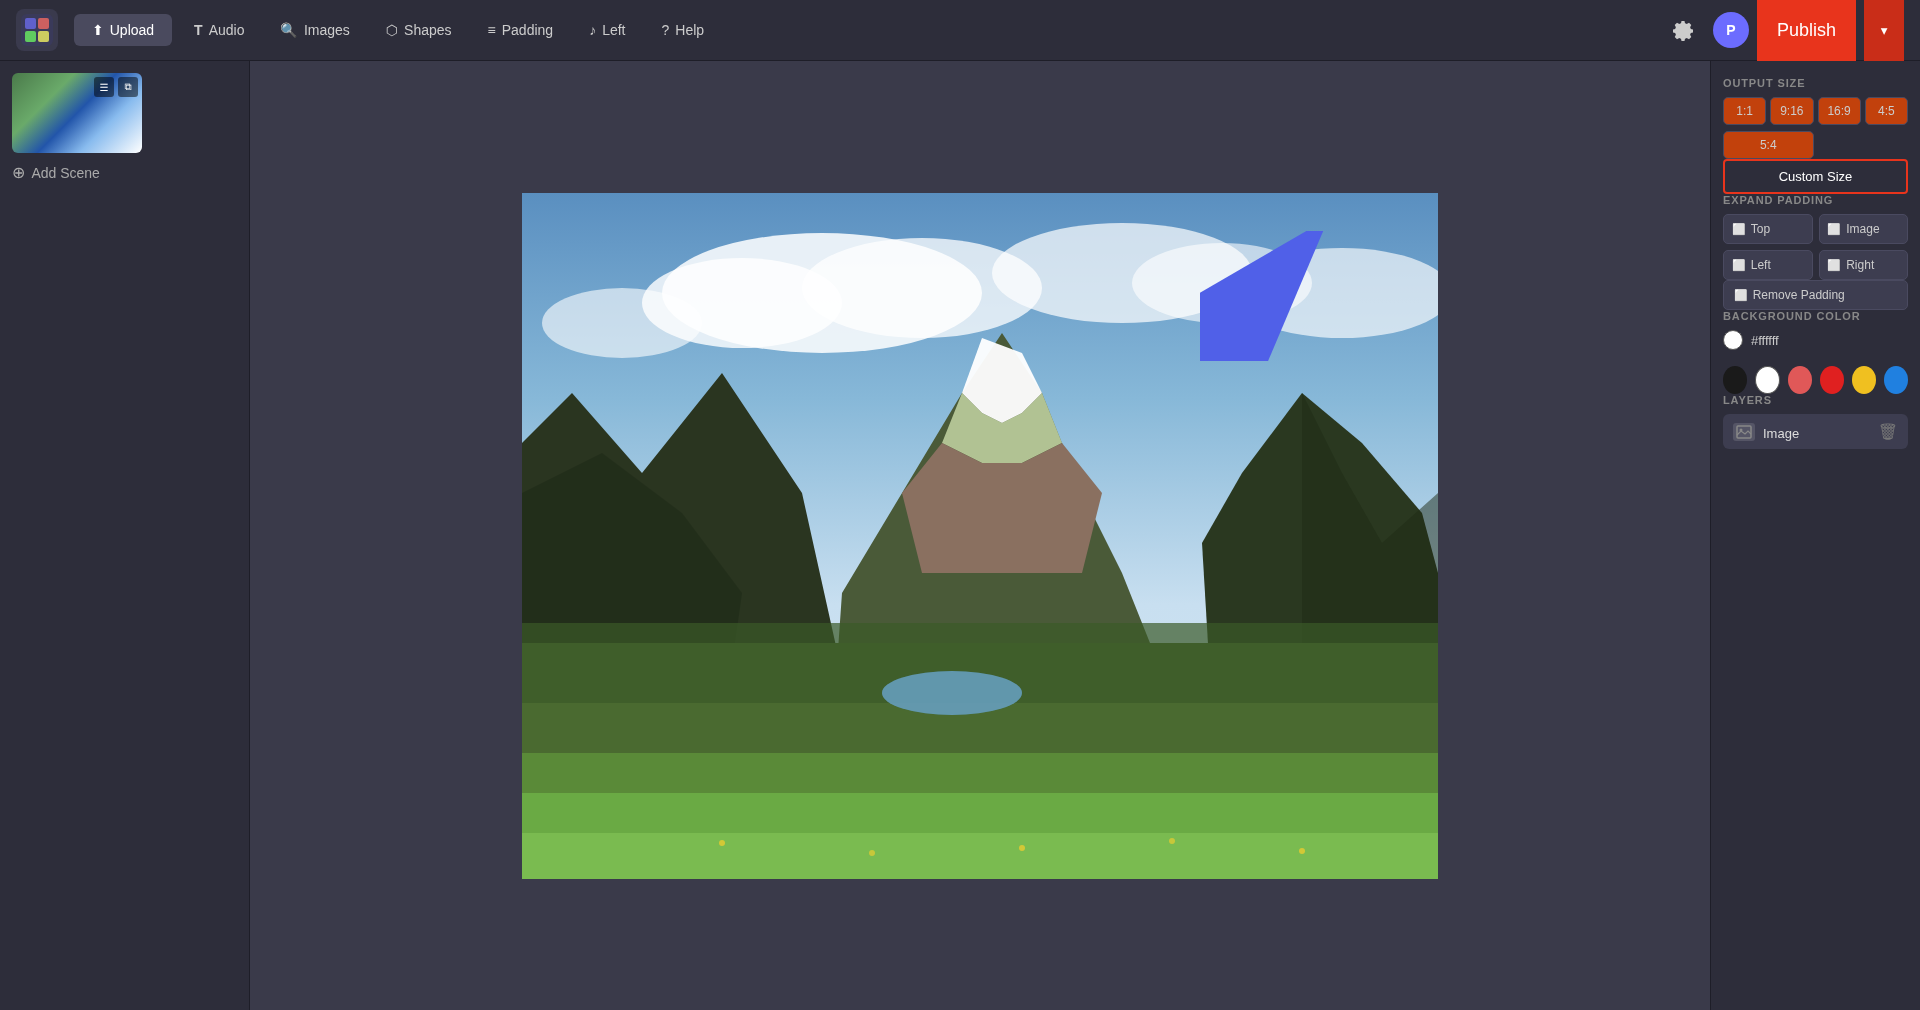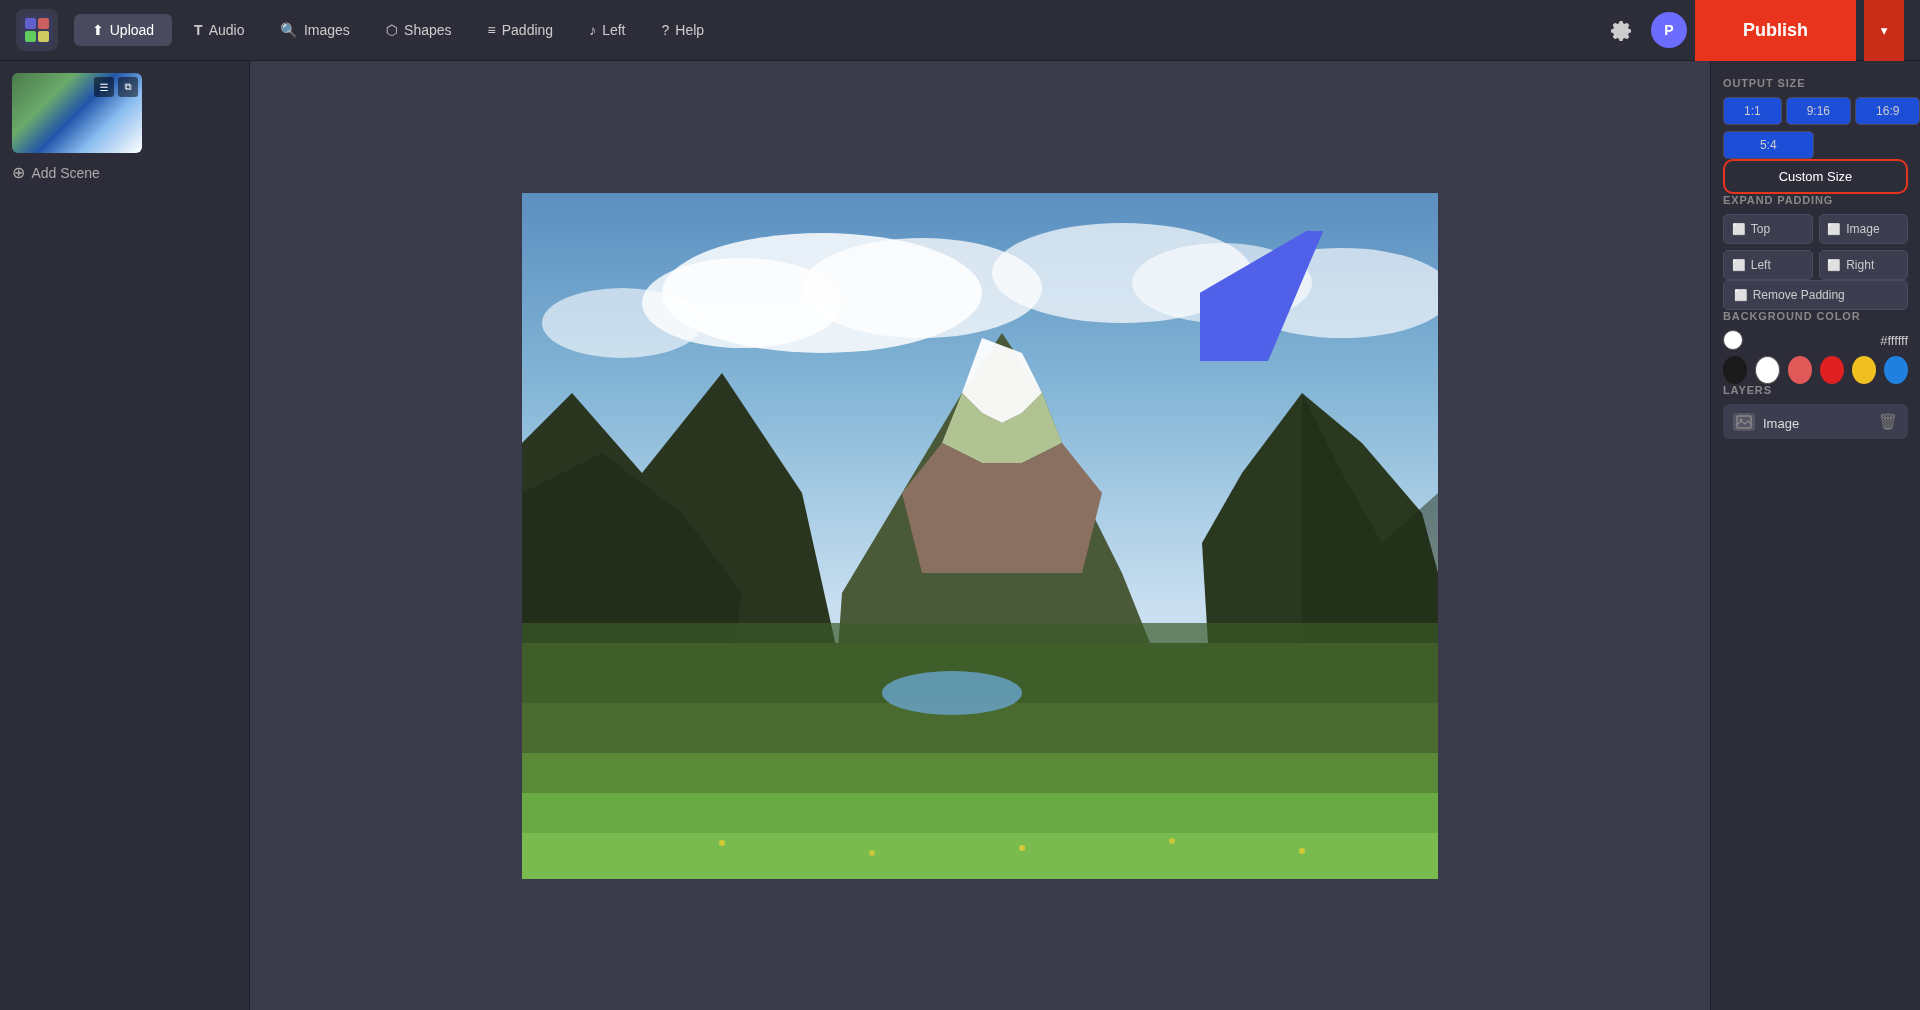--- a/index.html
+++ b/index.html
@@ -59,23 +59,23 @@
       border-radius: 50%;
       background: #6c6cff;
       display: flex; align-items: center; justify-content: center;
       font-size: 14px; font-weight: bold; color: #fff;
     }
     .publish-btn {
       background: #e8341c;
       border: none;
       color: #fff;
       font-size: 18px;
-      font-weight: 700;
+      font-weight: 400;
       height: 61px;
-      padding: 0 48px;
+      padding: 0 20px;
       cursor: pointer;
       display: flex; align-items: center; gap: 8px;
     }
     .publish-caret {
       background: #c92d18;
       border: none;
       color: #fff;
       height: 61px;
       width: 40px;
       cursor: pointer;
@@ -174,35 +174,35 @@
       grid-template-columns: repeat(4, 1fr);
       gap: 4px;
       margin-bottom: 6px;
     }
     .size-grid-2 {
       display: grid;
       grid-template-columns: 1fr 1fr;
       gap: 4px;
     }
     .size-btn {
-      background: #1d4ed8;
+      background: #c2410c;
       border: 1px solid #4a4a60;
       color: #ccc;
-      padding: 6px 20px;
+      padding: 6px 4px;
       border-radius: 5px;
       cursor: pointer;
       font-size: 12px;
       text-align: center;
     }
     .custom-size-btn {
       background: none;
       border: 2px solid #e8341c;
       color: #fff;
       padding: 8px 12px;
-      border-radius: 10px;
+      border-radius: 4px;
       cursor: pointer;
       font-size: 13px;
       font-weight: 500;
       width: 100%;
       text-align: center;
     }
 
     
     .padding-grid {
       display: grid;
@@ -226,21 +226,21 @@
       padding: 7px 10px;
       border-radius: 5px;
       cursor: pointer;
       font-size: 12px;
       display: flex; align-items: center; gap: 5px;
       width: 100%;
     }
 
     
     .bg-color-row {
-      display: flex; align-items: center; gap: 8px; margin-bottom: 6px; justify-content: space-between;
+      display: flex; align-items: center; gap: 8px; margin-bottom: 16px;
     }
     .color-swatch-white {
       width: 20px; height: 20px; border-radius: 50%;
       background: #fff; border: 1px solid #555; cursor: pointer; flex-shrink: 0;
     }
     .color-hex-label { font-size: 13px; color: #ccc; }
     .color-swatches-row {
       display: flex; gap: 8px; align-items: center;
     }
     .swatch {

